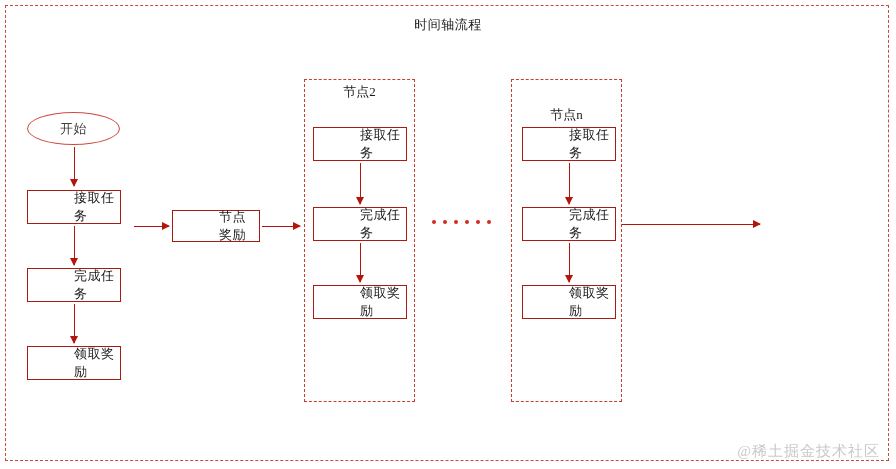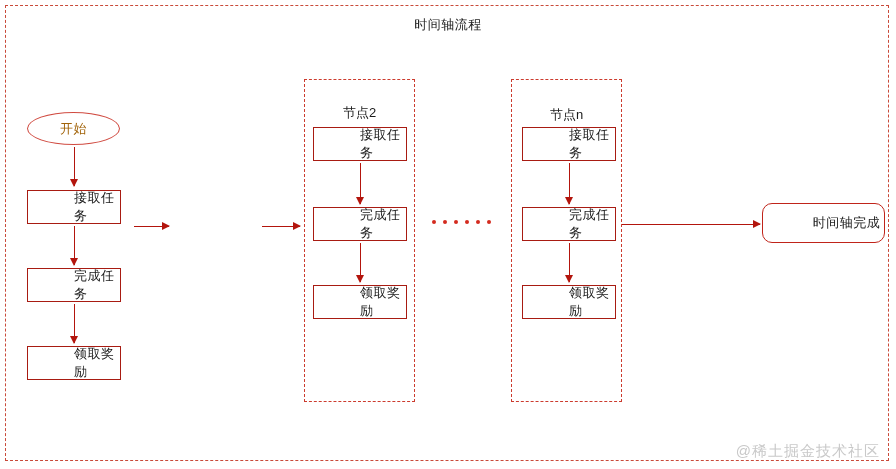--- a/index.html
+++ b/index.html
@@ -5,21 +5,21 @@
   html, body {
     margin: 0;
     padding: 0;
     background: #ffffff;
   }
   #canvas {
     position: relative;
     width: 896px;
     height: 469px;
     background: #ffffff;
-    font-family: Liberation Sans, sans-serif;
+    font-family: Liberation Serif, serif;
     overflow: hidden;
   }
   
   .outer-frame {
     position: absolute;
     left: 5px;
     top: 5px;
     width: 884px;
     height: 456px;
     border: 1px dashed #c94a3a;
@@ -73,21 +73,21 @@
   .ellipse-box {
     position: absolute;
     box-sizing: border-box;
     border: 1.6px solid #d04a40;
     border-radius: 50%;
     background: #ffffff;
     display: flex;
     align-items: center;
     justify-content: center;
     font-size: 13px;
-    color: #a16207;
+    color: #404040;
     letter-spacing: 0.5px;
   }
   
   .arrow-v {
     position: absolute;
     width: 1px;
     background: #b3150d;
   }
   .arrow-v::after {
     content: "";
@@ -160,25 +160,26 @@
   <div class="arrow-v" style="left:74px; top:226px; height:39px;"></div>
 
   <div class="proc-box" style="left:27px; top:268px; width:94px; height:34px;">完成任务</div>
 
   <div class="arrow-v" style="left:74px; top:304px; height:39px;"></div>
 
   <div class="proc-box" style="left:27px; top:346px; width:94px; height:34px;">领取奖励</div>
 
   <div class="arrow-h" style="left:134px; top:226px; width:35px;"></div>
 
+  <div class="proc-box" style="left:172px; top:210px; width:88px; height:32px;">节点奖励</div>
 
   <div class="arrow-h" style="left:262px; top:226px; width:38px;"></div>
 
   <div class="node-group" style="left:304px; top:79px; width:111px; height:323px;">
-    <div class="node-group-title" style="top:24px;">节点2</div>
+    <div class="node-group-title" style="top:3px;">节点2</div>
   </div>
 
   <div class="proc-box" style="left:313px; top:127px; width:94px; height:34px;">接取任务</div>
 
   <div class="arrow-v" style="left:360px; top:163px; height:41px;"></div>
 
   <div class="proc-box" style="left:313px; top:207px; width:94px; height:34px;">完成任务</div>
 
   <div class="arrow-v" style="left:360px; top:243px; height:39px;"></div>
 
@@ -202,17 +203,16 @@
   <div class="arrow-v" style="left:569px; top:163px; height:41px;"></div>
 
   <div class="proc-box" style="left:522px; top:207px; width:94px; height:34px;">完成任务</div>
 
   <div class="arrow-v" style="left:569px; top:243px; height:39px;"></div>
 
   <div class="proc-box" style="left:522px; top:285px; width:94px; height:34px;">领取奖励</div>
 
   <div class="arrow-h" style="left:622px; top:224px; width:138px;"></div>
 
-  <div class="proc-box rounded-box" style="left:762px; top:203px; width:123px; height:40px;">时间轴完成</div>
 
   <div class="watermark">@稀土掘金技术社区</div>
 
 </div>
 
 </body></html>

